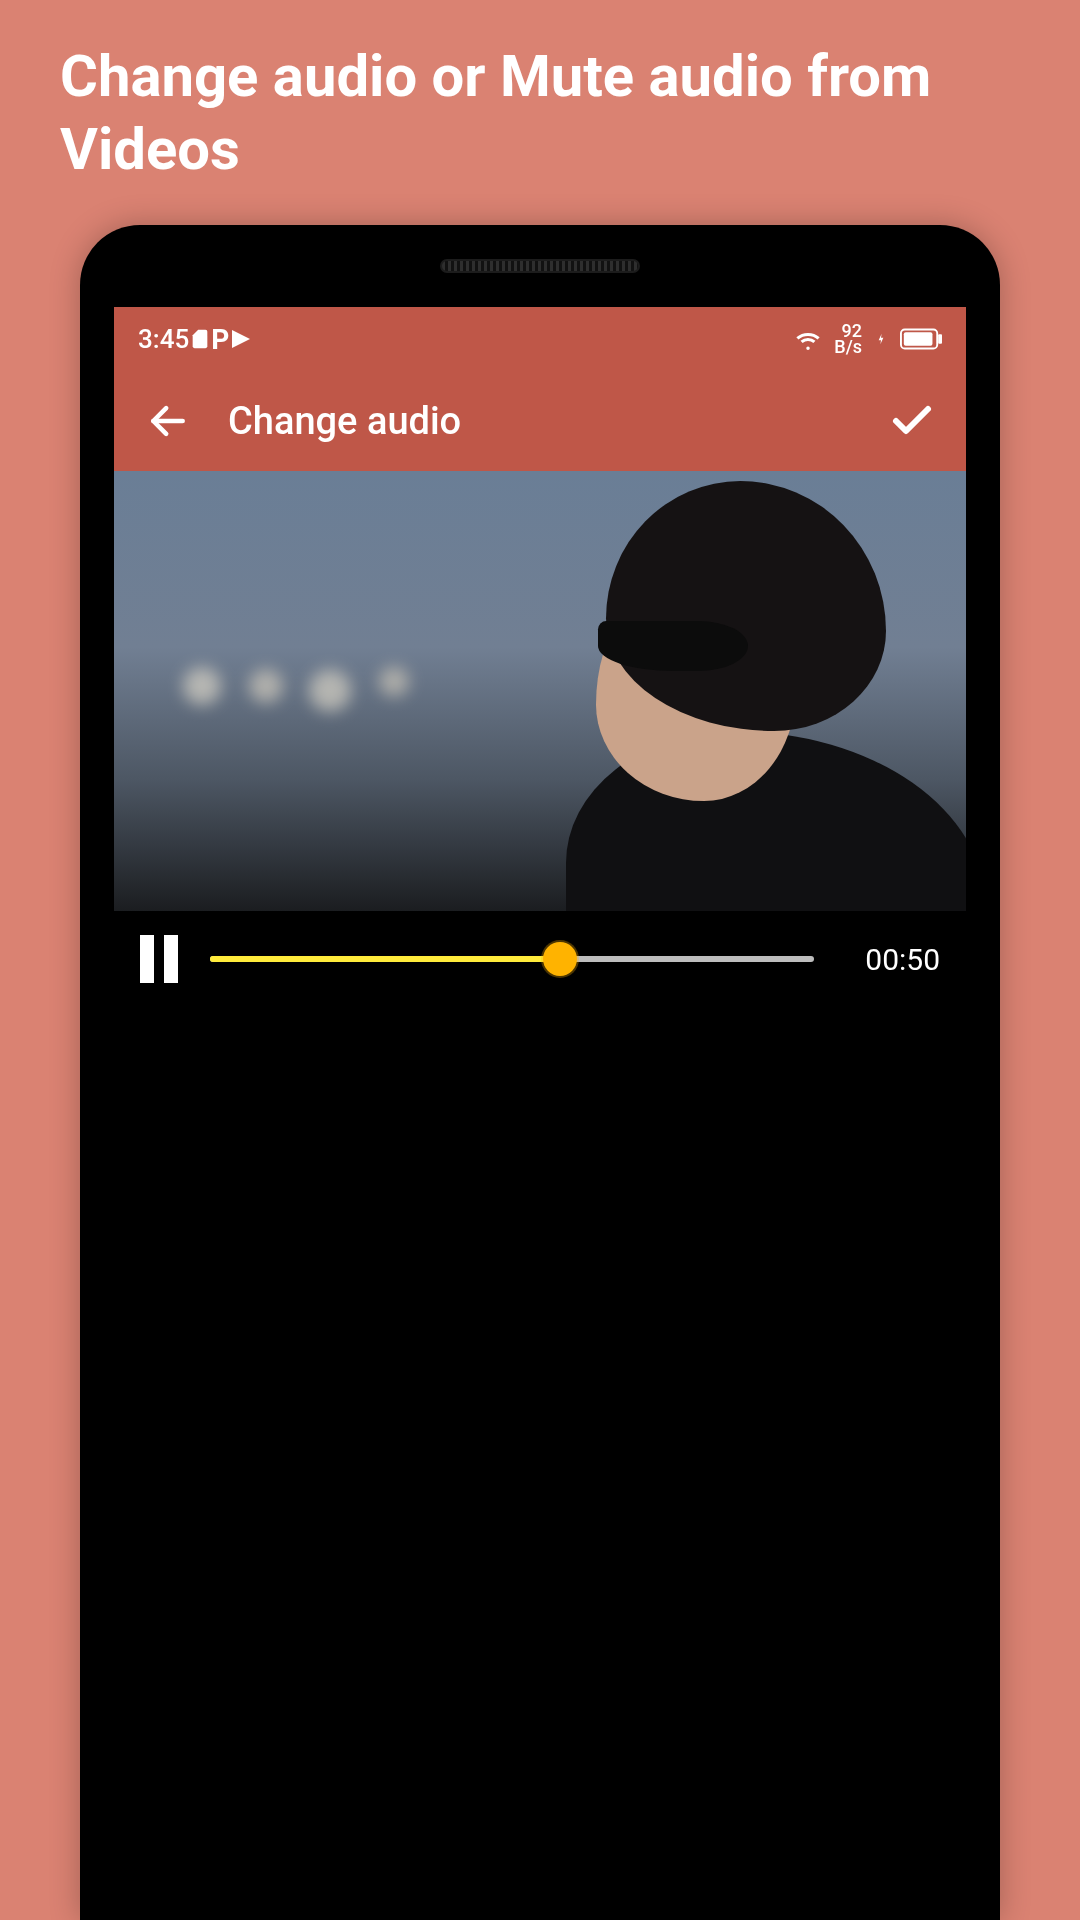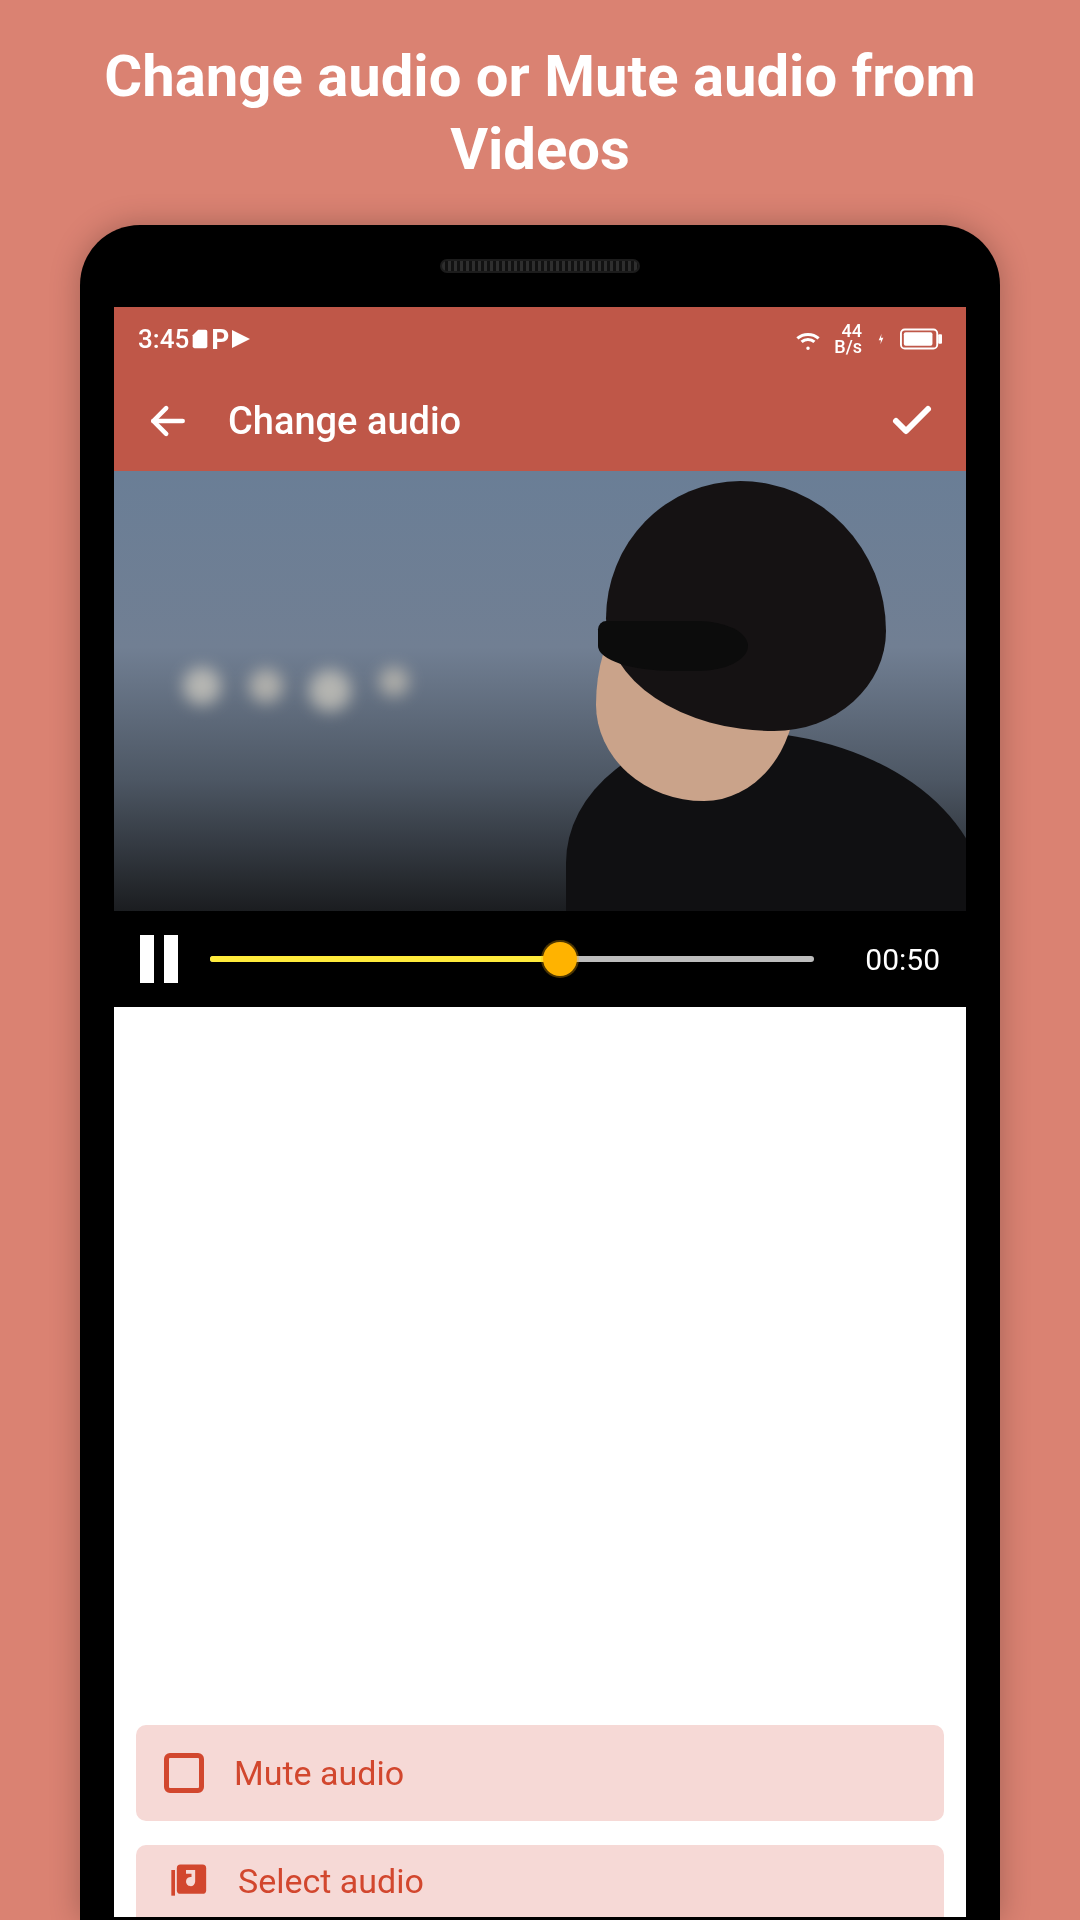--- a/index.html
+++ b/index.html
@@ -15,21 +15,20 @@
     background: #da8272;
     position: relative;
     display: flex;
     flex-direction: column;
     align-items: center;
   }
   .headline {
     color: #ffffff;
     font-size: 58px;
     font-weight: 700;
-    text-align: center;
     line-height: 1.25;
     margin-top: 40px;
     padding: 0 60px;
   }
   .phone {
     margin-top: 40px;
     width: 920px;
     height: 1730px;
     background: #000000;
     border-radius: 60px 60px 0 0;
@@ -226,21 +225,21 @@
               </svg>
           </span>
         </div>
         <div class="status-right">
           <span class="status-icon">
             <svg width="28" height="28" viewBox="0 0 24 24" fill="#fff">
                 <path d="M12 18.5a1.5 1.5 0 1 0 .001 3.001A1.5 1.5 0 0 0 12 18.5zm-4.6-3.1a7 7 0 0 1 9.2 0l1.8-1.8a9.5 9.5 0 0 0-12.8 0l1.8 1.8zM2 10.6l1.8 1.8a13 13 0 0 1 16.4 0l1.8-1.8a15.5 15.5 0 0 0-20 0z"></path>
               </svg>
           </span>
           <span class="net-text">
-            <span>44</span><br>
+            <span>92</span><br>
             <span>B/s</span>
           </span>
           <span class="status-icon">
             <svg width="14" height="22" viewBox="0 0 24 24" fill="#fff">
                 <path d="M11 21l1-7H8l5-11-1 7h4l-5 11z"></path>
               </svg>
           </span>
           <span class="status-icon">
             <svg width="42" height="22" viewBox="0 0 44 22" fill="none">
               <rect x="1" y="1" width="38" height="20" rx="4" stroke="#fff" stroke-width="2"></rect>
@@ -283,34 +282,16 @@
             <div class="pause-bar"></div>
           </div>
           <div class="seek">
             <div class="seek-fill" style="width:58%"></div>
             <div class="seek-thumb" style="left:58%"></div>
           </div>
           <div class="time">00:50</div>
         </div>
       </div>
 
-      <div class="panel">
-        <div class="option-list">
-          <div class="option">
-            <span class="chk"></span>
-            <span class="option-label">Mute audio</span>
-          </div>
-          <div class="option partial">
-            <span class="music-ico">
-              <svg width="44" height="44" viewBox="0 0 24 24" fill="#d2472e">
-                <path d="M4 6h2v14H4z"></path>
-                <rect x="7" y="3" width="16" height="16" rx="2"></rect>
-                <path d="M17 6v6.3a2.5 2.5 0 1 1-2-2.45V8h-3V6h5z" fill="#f6d9d6"></path>
-              </svg>
-            </span>
-            <span class="option-label">Select audio</span>
-          </div>
-        </div>
-      </div>
 
     </div>
   </div>
 </div>
 
 </body></html>

